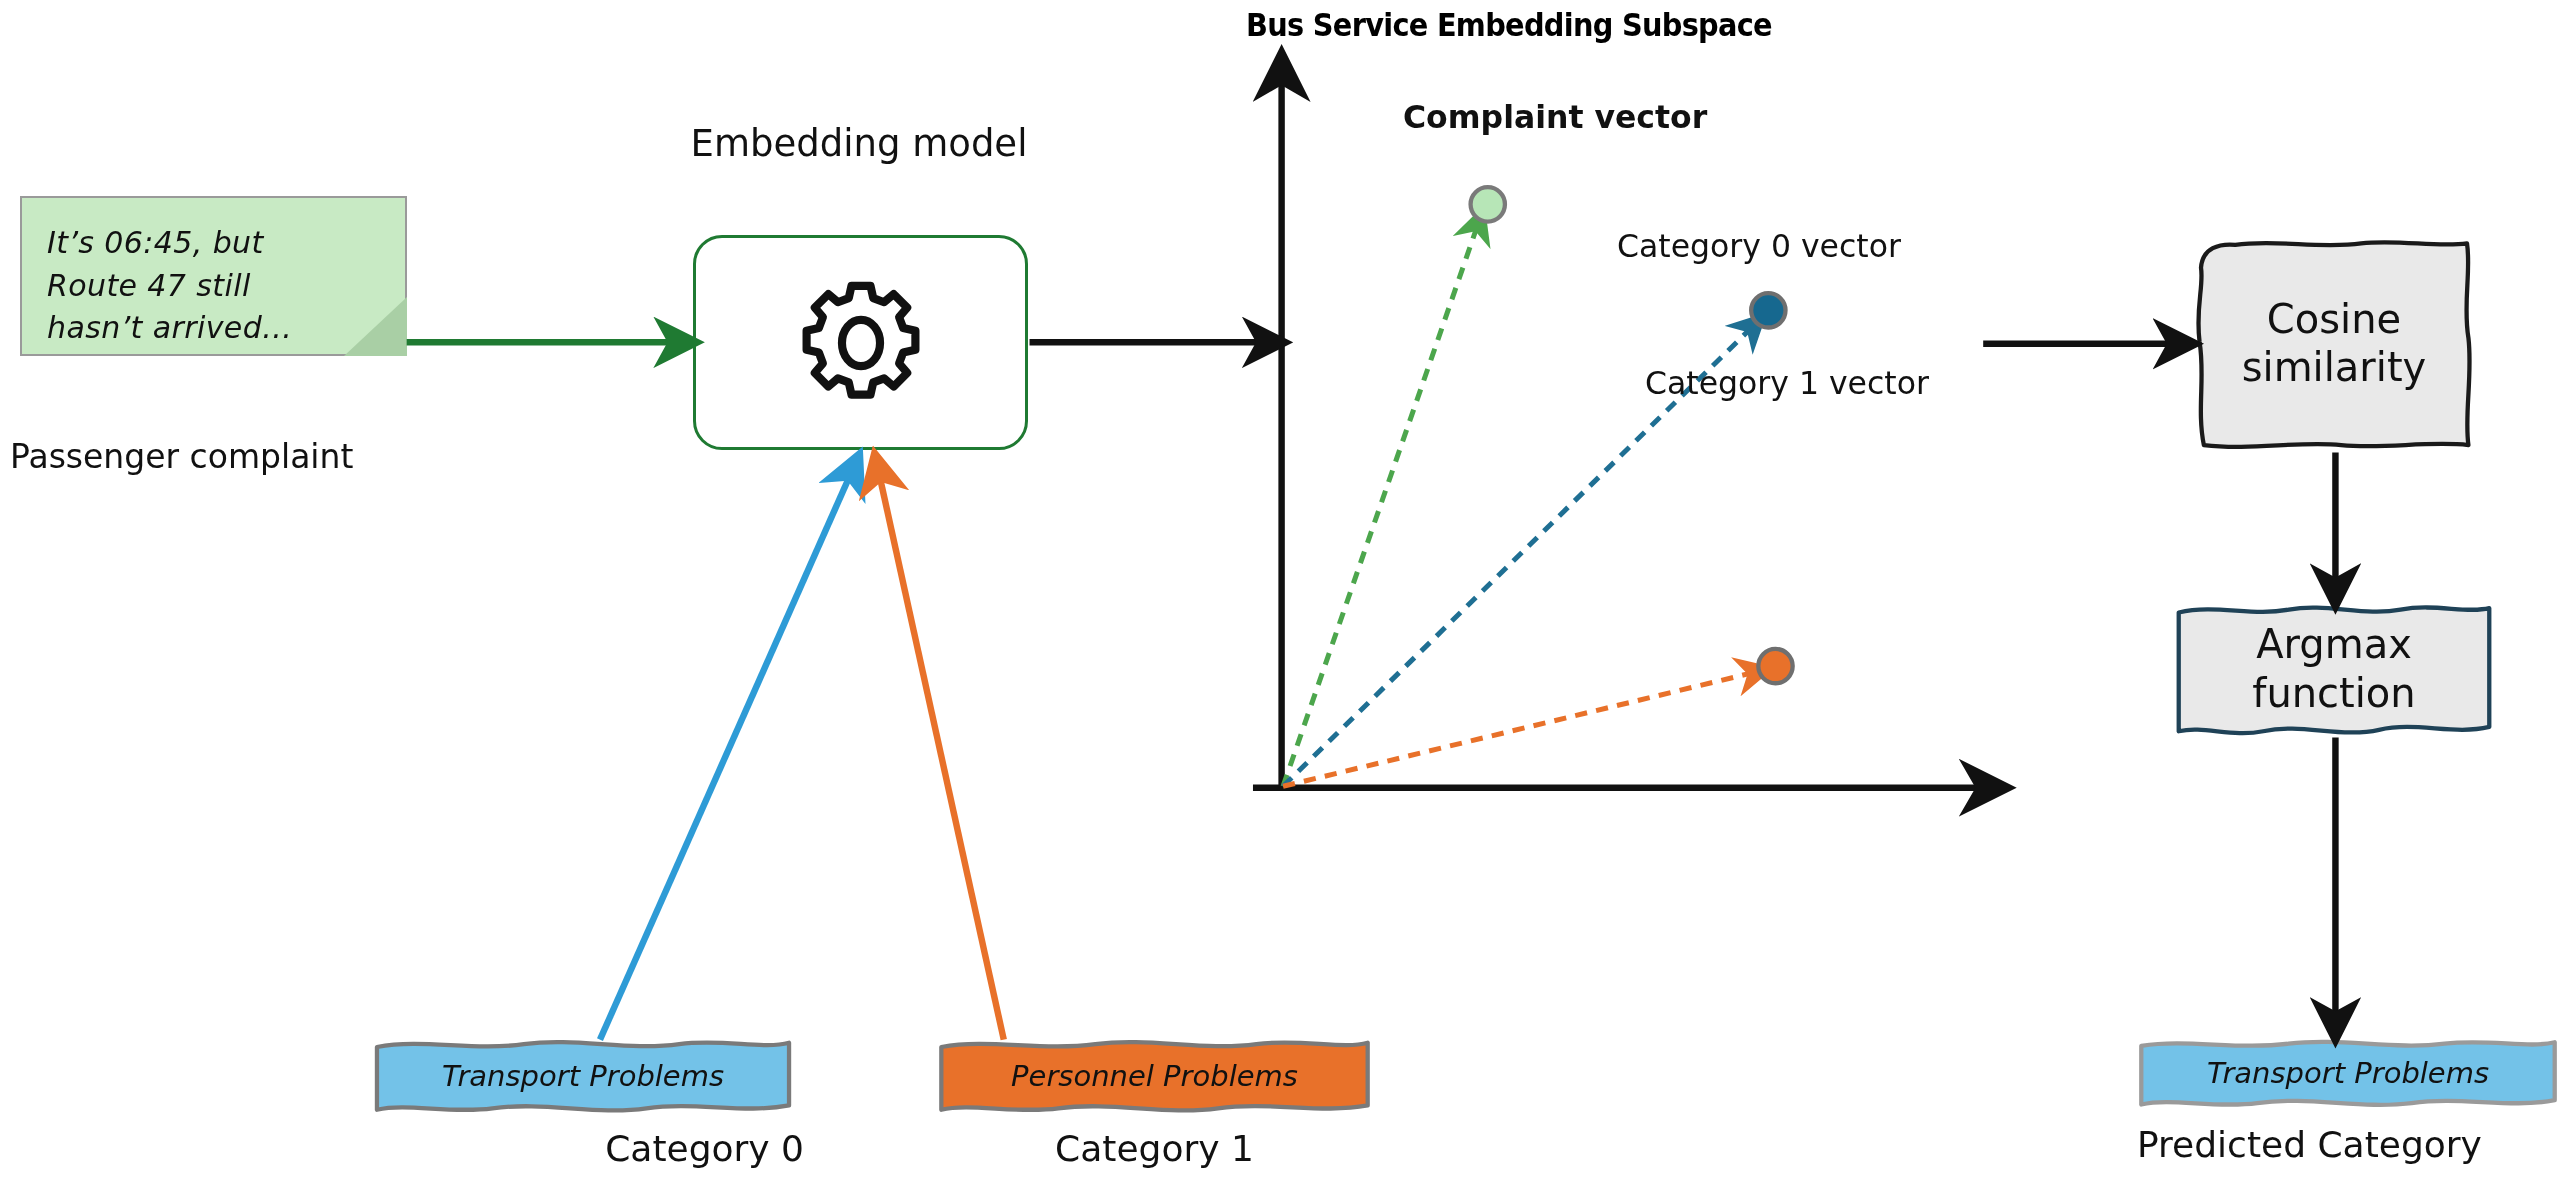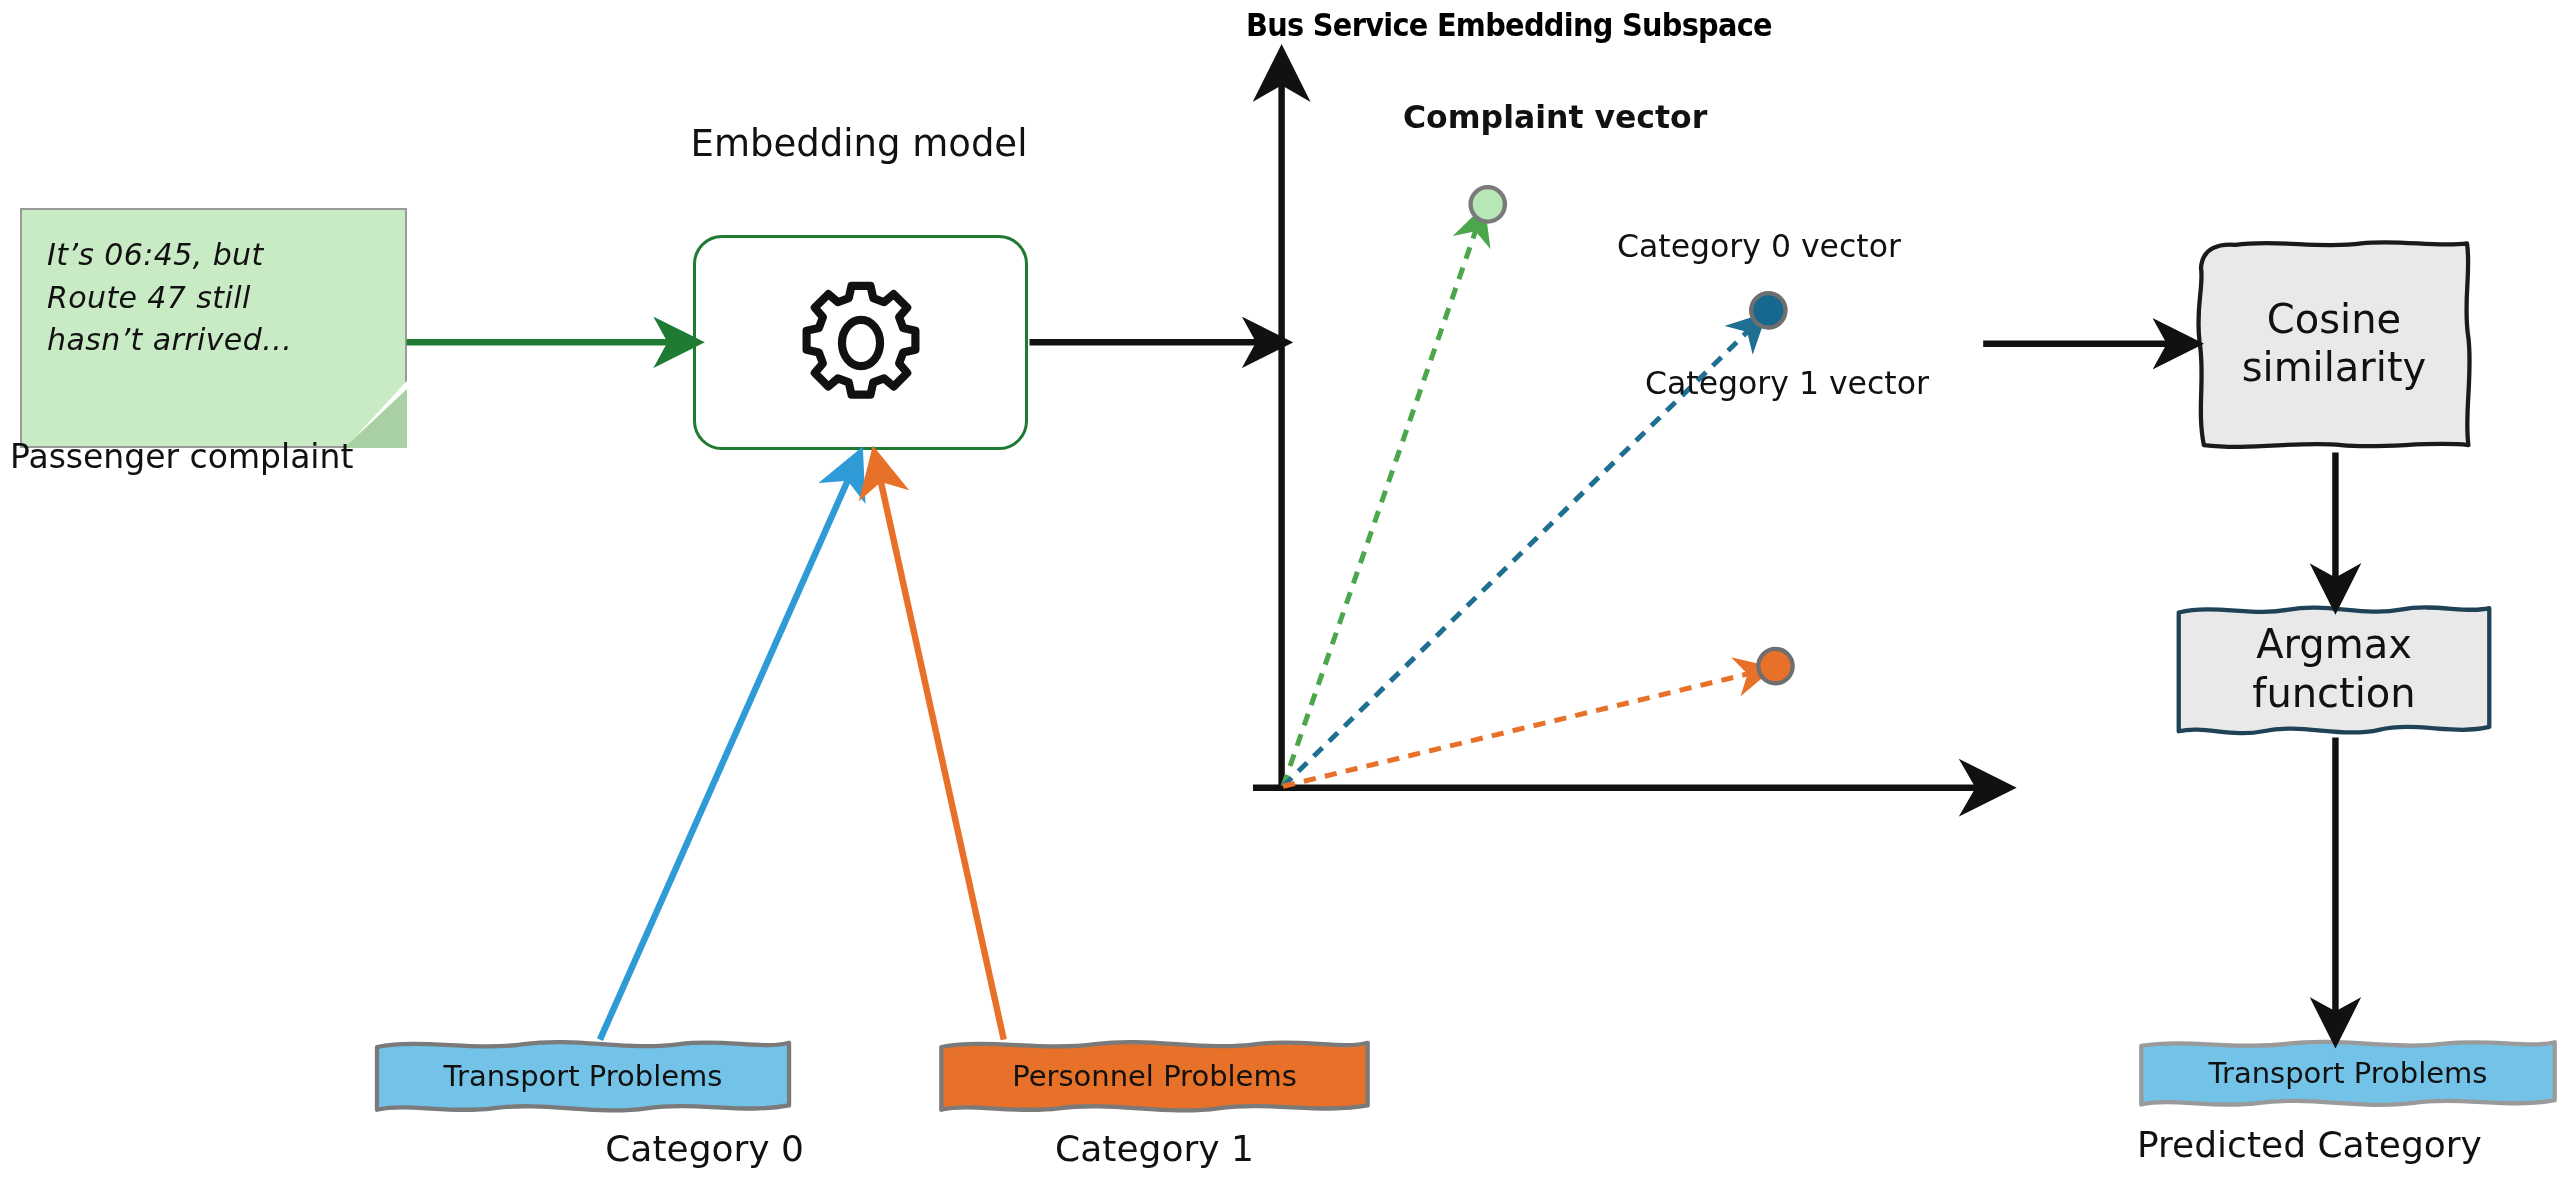--- a/index.html
+++ b/index.html
@@ -14,21 +14,21 @@
     overflow: hidden;
   }
   .hand {
     font-family: "DejaVu Sans", sans-serif;
     color: #111111;
   }
   .abs { position: absolute; }
 
   
   #sticky-note {
-    left: 20px; top: 208px; width: 387px; height: 240px;
+    left: 20px; top: 196px; width: 387px; height: 160px;
   }
   #sticky-note .paper {
     position: absolute; inset: 0;
     background: #c8eac4;
     border: 2.1px solid #9a9a9a;
     clip-path: polygon(0 0, 100% 0, 100% 72%, 84% 100%, 0 100%);
   }
   #sticky-note .fold {
     position: absolute;
     right: 0; bottom: 0;
@@ -98,20 +98,21 @@
     white-space: pre-line;
   }
 
   
   .chip-text {
     position: absolute; left: 0; right: 0; top: 50%;
     transform: translateY(-50%);
     text-align: center;
     font-size: 29px;
     color: #111;
+    font-style: italic;
   }
   #chip-cat0 { left: 372px; top: 1037px; width: 422px; height: 77px; }
   #chip-cat1 { left: 936px; top: 1037px; width: 437px; height: 77px; }
   #chip-pred { left: 2137px; top: 1037px; width: 422px; height: 72px; }
 
   #cat0-caption { left: 382px; top: 1128px; width: 422px; text-align: right; font-size: 36px; }
   #cat1-caption { left: 936px; top: 1128px; width: 437px; text-align: center; font-size: 36px; }
   #pred-caption { left: 2137px; top: 1124px; width: 430px; text-align: left; font-size: 36px; }
 
   #arrows-layer { left: 0; top: 0; pointer-events: none; }

